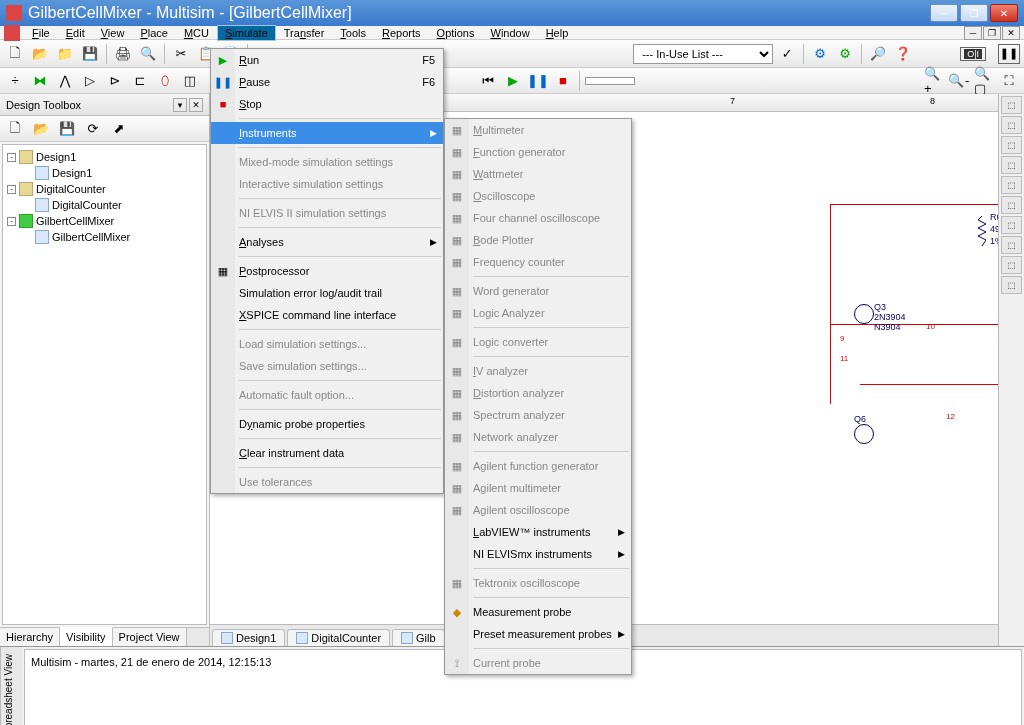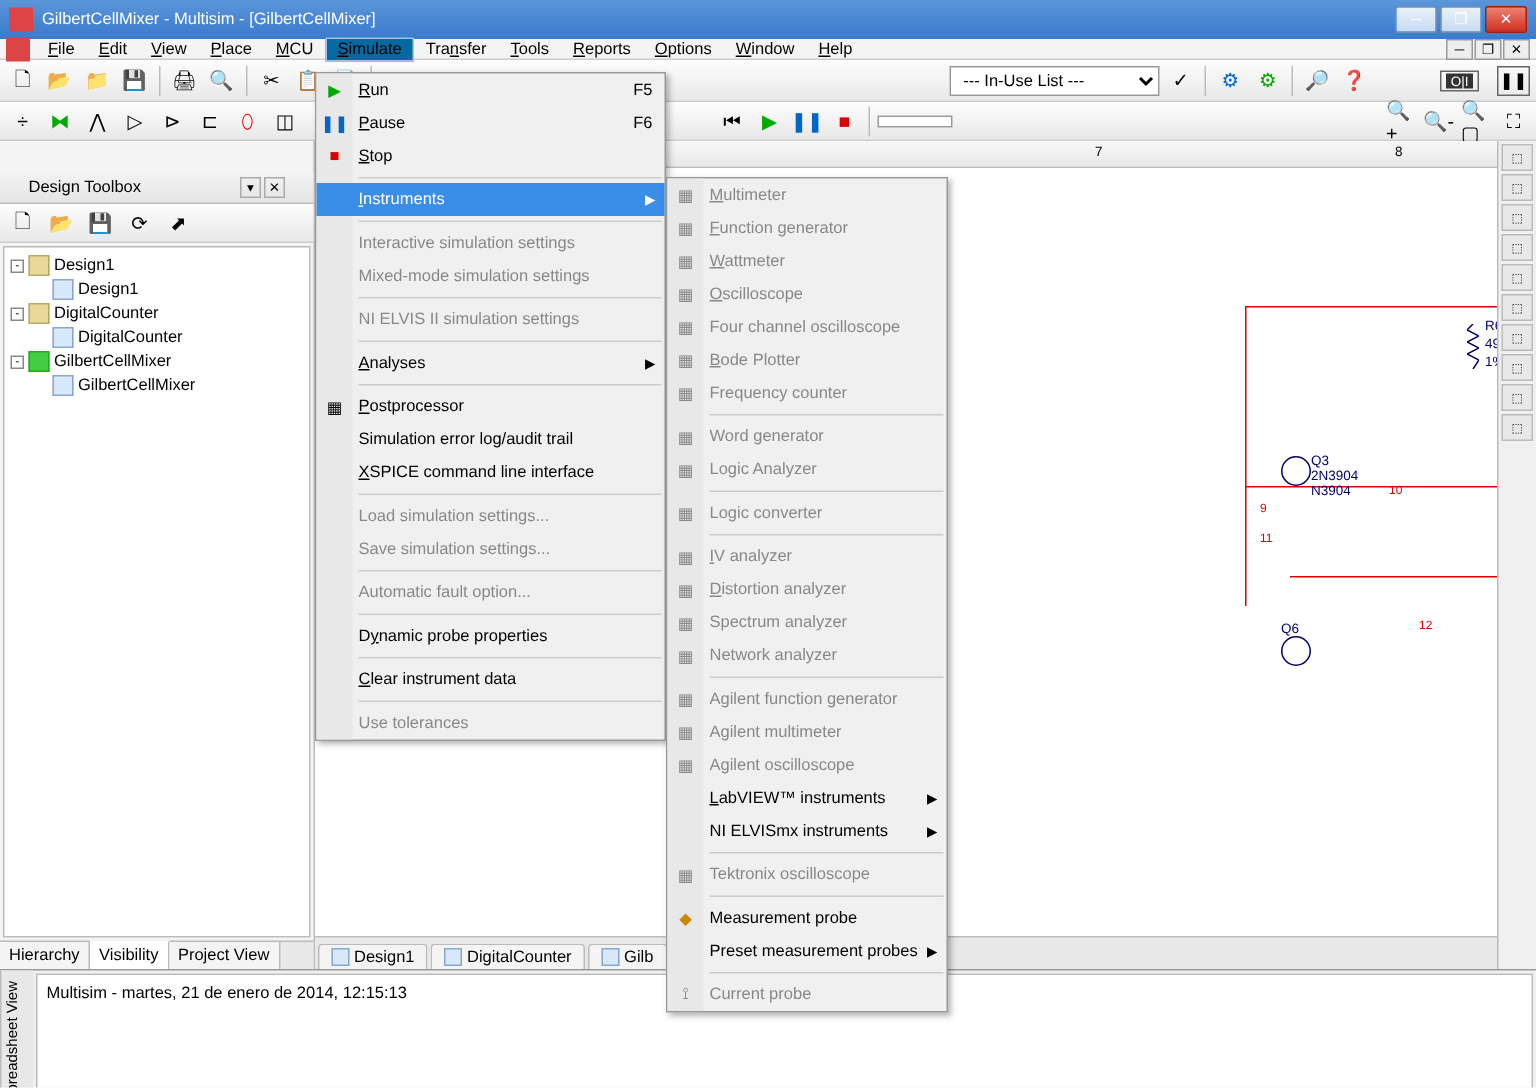--- a/index.html
+++ b/index.html
@@ -1,39 +1,39 @@
 <!DOCTYPE html>
 <html><head>
 <meta charset="utf-8">
 <style>
 * { margin: 0; padding: 0; box-sizing: border-box; font-family: "Segoe UI", Tahoma, sans-serif; font-size: 11px; }
 body { background: #f0f0f0; width: 1024px; height: 725px; overflow: hidden; position: relative; }
 
 .titlebar { height: 26px; background: linear-gradient(#5a96d8, #3a7ace); display: flex; align-items: center; padding: 0 6px; color: #fff; }
 .titlebar .icon { width: 16px; height: 16px; background: #d44; margin-right: 6px; }
-.titlebar .title { flex: 1; font-size: 11px; }
+.titlebar .title { flex: 1; font-size: 16px; }
 .winbtns { display: flex; gap: 2px; }
 .winbtn { width: 28px; height: 18px; background: linear-gradient(#eaf2fb,#c7dbf3); border: 1px solid #6a8fc3; border-radius: 2px; display:flex; align-items:center; justify-content:center; font-size:10px; }
 .winbtn.close { background: linear-gradient(#f08070,#d03020); color:#fff; border-color:#a02010; }
 
 .menubar { height: 14px; background: #f4f4f4; display: flex; align-items: center; padding: 0 4px; border-bottom: 1px solid #ccc; position: relative; }
 .menubar .menuitem { padding: 2px 8px; cursor: default; }
 .menubar .menuitem.active { background: #0369a1; border: 1px solid #a6c6e8; padding: 1px 7px; }
 .menubar .mdi-btns { margin-left: auto; display:flex; gap:1px; }
 .menubar .mdi-btn { width:18px; height:14px; border:1px solid #999; background:#eee; font-size:9px; display:flex;align-items:center;justify-content:center;}
 
 .toolbar { height: 28px; background: linear-gradient(#fdfdfd,#e8e8e8); border-bottom: 1px solid #ccc; display: flex; align-items: center; padding: 0 4px; gap: 3px; }
 .tbtn { width: 22px; height: 22px; display:flex; align-items:center; justify-content:center; font-size:13px; border:1px solid transparent; }
 .tsep { width:1px; height:20px; background:#bbb; margin:0 2px; }
 .tsel { height:20px; border:1px solid #999; background:#fff; font-size:11px; padding:0 4px; }
 
 .mainrow { display:flex; height: 552px; }
 
 .sidebar { width: 210px; background:#f4f4f4; border-right:1px solid #bbb; display:flex; flex-direction:column; }
-.sidehead { height:22px; background:linear-gradient(#f4f4f4,#e4e4e4); border-bottom:1px solid #bbb; display:flex; align-items:center; padding:0 19px; font-weight:normal;margin-top:20px;}
+.sidehead { height:22px; background:linear-gradient(#f4f4f4,#e4e4e4); border-bottom:1px solid #bbb; display:flex; align-items:center; padding:0 6px; font-weight:normal;}
 .sidehead .sp { margin-left:auto; display:flex; gap:2px;}
 .sidehead .sp span{width:14px;height:14px;border:1px solid #aaa;display:flex;align-items:center;justify-content:center;font-size:9px;}
 .sidetools { height:26px; background:linear-gradient(#fdfdfd,#e8e8e8); border-bottom:1px solid #ccc; display:flex; align-items:center; padding:0 4px; gap:4px;}
 .tree { flex:1; background:#fff; border:1px solid #bbb; margin:2px; padding:4px; overflow:auto;}
 .tree-item { display:flex; align-items:center; gap:3px; padding:1px 0; white-space:nowrap;}
 .tree-toggle{width:9px;height:9px;border:1px solid #888;display:flex;align-items:center;justify-content:center;font-size:8px;line-height:8px;}
 .tree-icon{width:14px;height:14px;background:#e8d898;border:1px solid #b8a868;}
 .tree-icon.doc{background:#d8e8f8;border:1px solid #88a8c8;}
 .tree-icon.play{background:#4c4;border:1px solid #2a2;} .ind2{padding-left:28px;}
 .sidetabs{display:flex;border-top:1px solid #bbb;background:#e8e8e8;}
@@ -293,24 +293,24 @@
       <span class="ico" style="color:#d00">■</span>
       <span><u>S</u>top</span>
     </div>
   <div class="dd-sep"></div>
   <div class="dd-item highlight">
       <span><u>I</u>nstruments</span>
       <span class="arrow">▶</span>
     </div>
   <div class="dd-sep"></div>
   <div class="dd-item disabled">
+      <span>Mixed-mode simulation settings</span>
+    </div>
+  <div class="dd-item disabled">
       <span>Interactive simulation settings</span>
-    </div>
-  <div class="dd-item disabled">
-      <span>Mixed-mode simulation settings</span>
     </div>
   <div class="dd-sep"></div>
   <div class="dd-item disabled">
       <span>NI ELVIS II simulation settings</span>
     </div>
   <div class="dd-sep"></div>
   <div class="dd-item">
       <span><u>A</u>nalyses</span>
       <span class="arrow">▶</span>
     </div>

